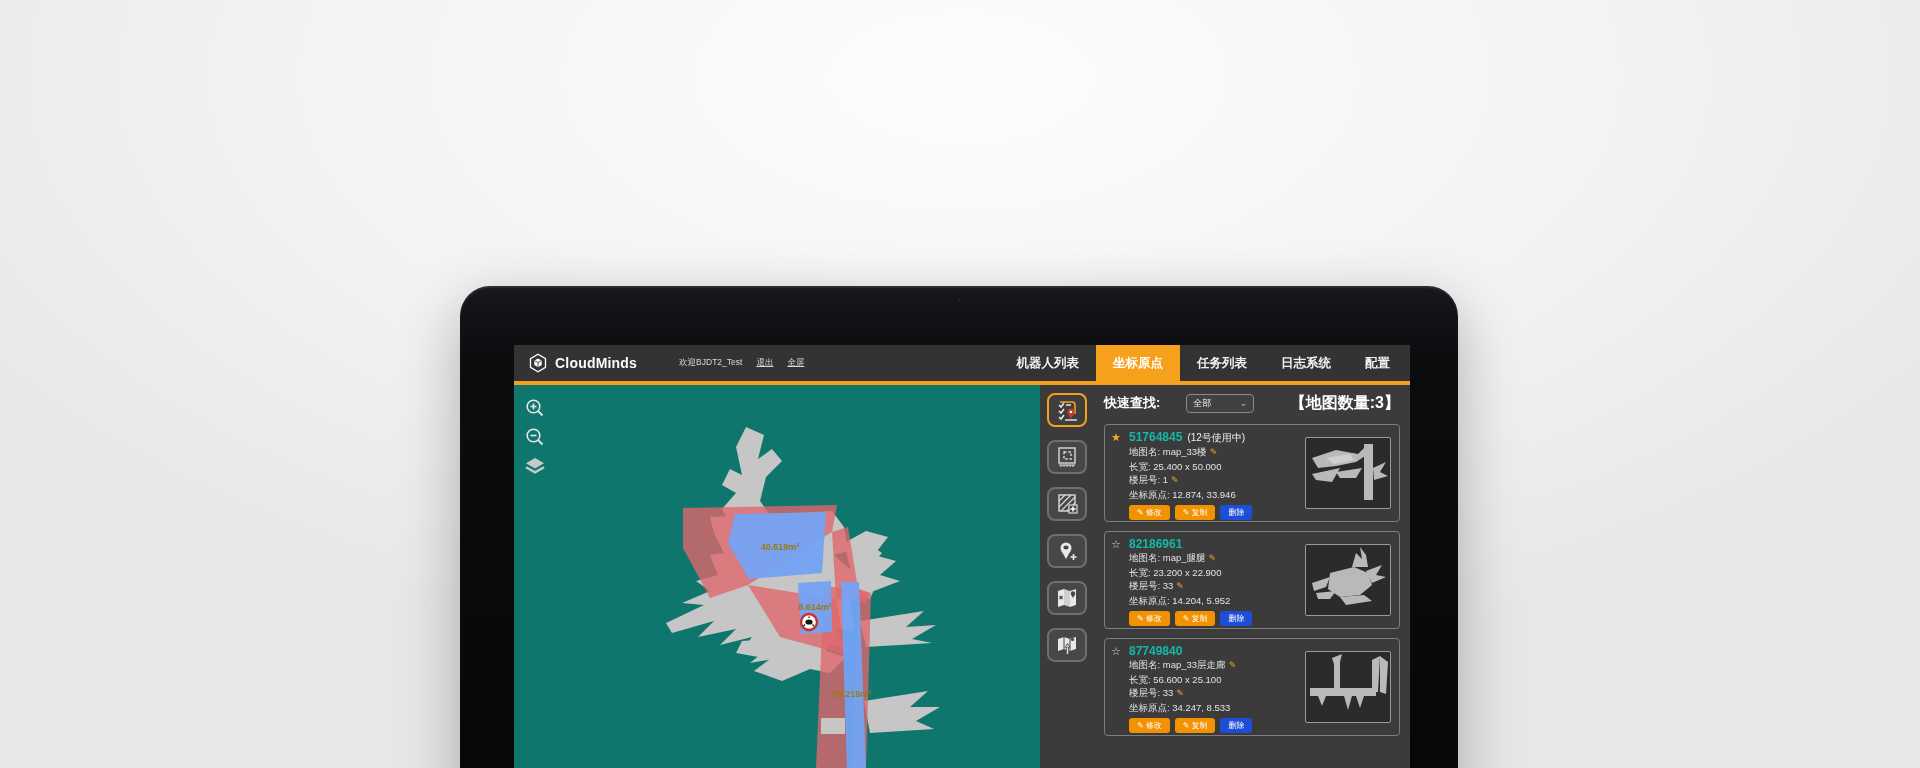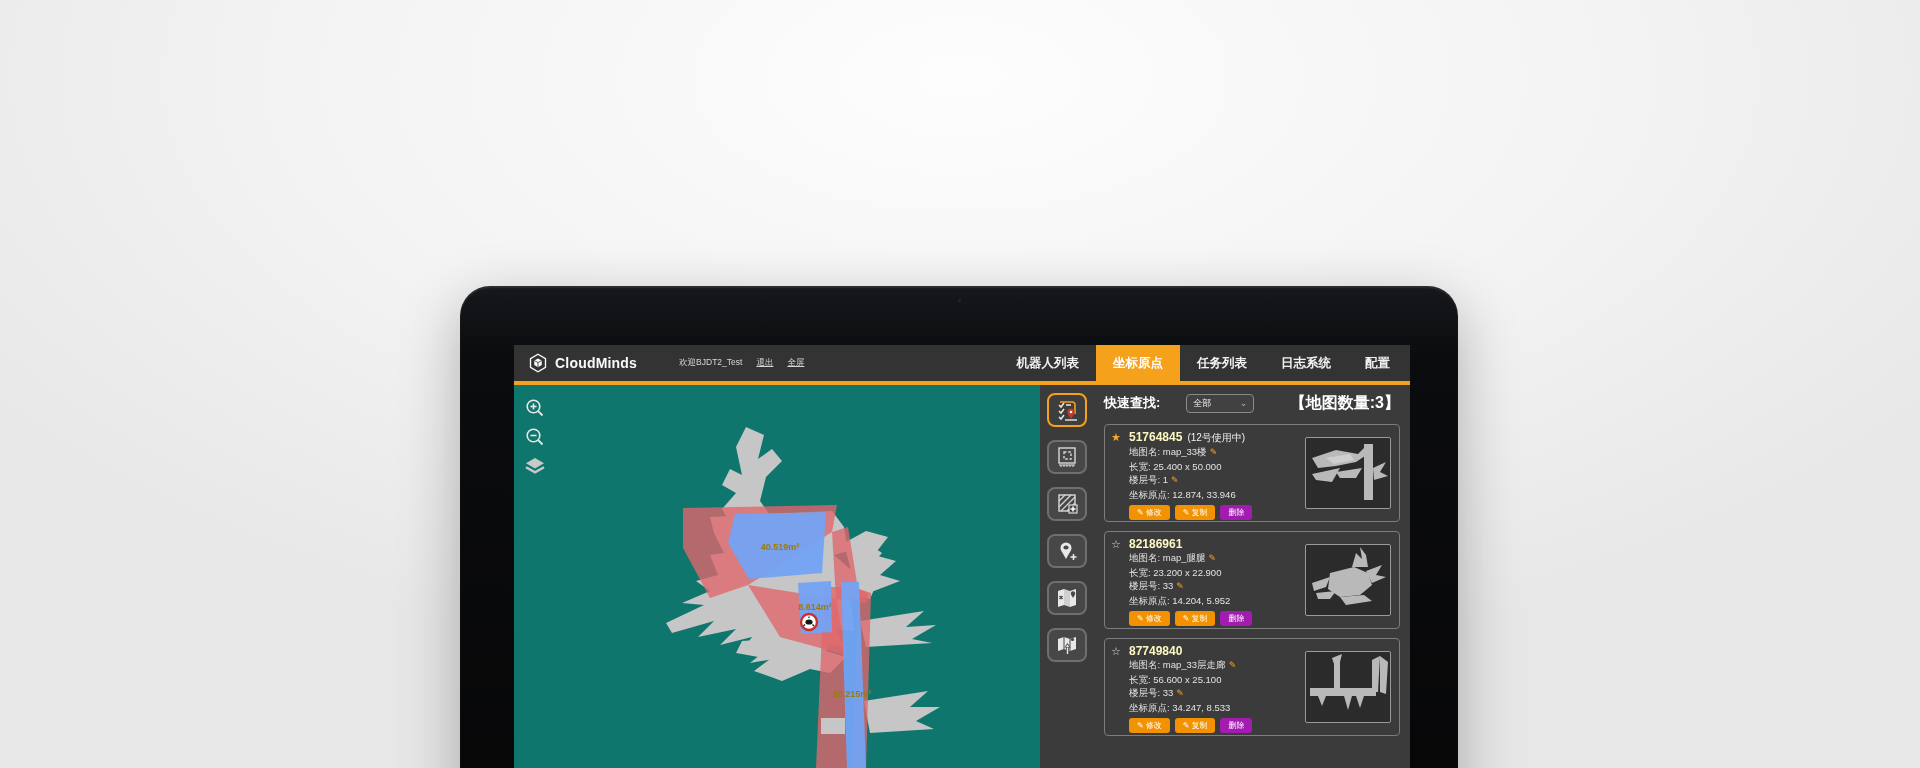--- a/index.html
+++ b/index.html
@@ -66,31 +66,31 @@
   .filter-value { font-size:9px; color:#f0f0f0; flex:1; }
   .chev { font-size:9px; color:#bbb; line-height:1; }
   .map-count { margin-left:auto; font-size:16px; font-weight:bold; color:#fff; }
 
   .cards { margin-top:9px; display:flex; flex-direction:column; gap:9px; }
   .card { position:relative; border:1px solid #7d7d7d; border-radius:4px; height:98px;
     padding:5px 6px 0 6px; background:#3b3b3b; }
   .card-title-row { display:flex; align-items:baseline; gap:5px; }
   .star { font-size:11px; color:#cfcfcf; width:13px; cursor:pointer; }
   .card.fav .star { color:#f5a623; }
-  .card-id { font-size:12px; font-weight:bold; color:#fef9c3; }
+  .card-id { font-size:12px; font-weight:bold; color:#14b8a6; }
   .card-suffix { font-size:10px; color:#f2f2f2; }
   .card-rows { margin-top:0; margin-left:18px; }
   .crow { font-size:9.5px; color:#e3e3e3; line-height:13.5px; white-space:nowrap; }
   .pencil { color:#f5a623; font-size:9px; margin-left:3px; cursor:pointer; }
   .btn-row { margin-top:4px; margin-left:18px; display:flex; gap:5px; }
   .cbtn { height:15px; border:none; border-radius:3px; font-size:8px; color:#fff;
     padding:0 8px; display:flex; align-items:center; gap:2px; cursor:pointer;
     font-family:inherit; }
   .cbtn.orange { background:#f39200; }
-  .cbtn.gray { background:#a21caf; }
+  .cbtn.gray { background:#1d4ed8; }
   .bicon { font-size:8px; }
   .thumb { position:absolute; right:8px; top:12px; width:86px; height:72px;
     background:#2b2b2b; border:1px solid #9a9a9a; border-radius:2px; }
   .thumb svg { display:block; }
 </style>
 </head>
 <body>
 
 <div class="laptop">
   <div class="webcam"></div>

